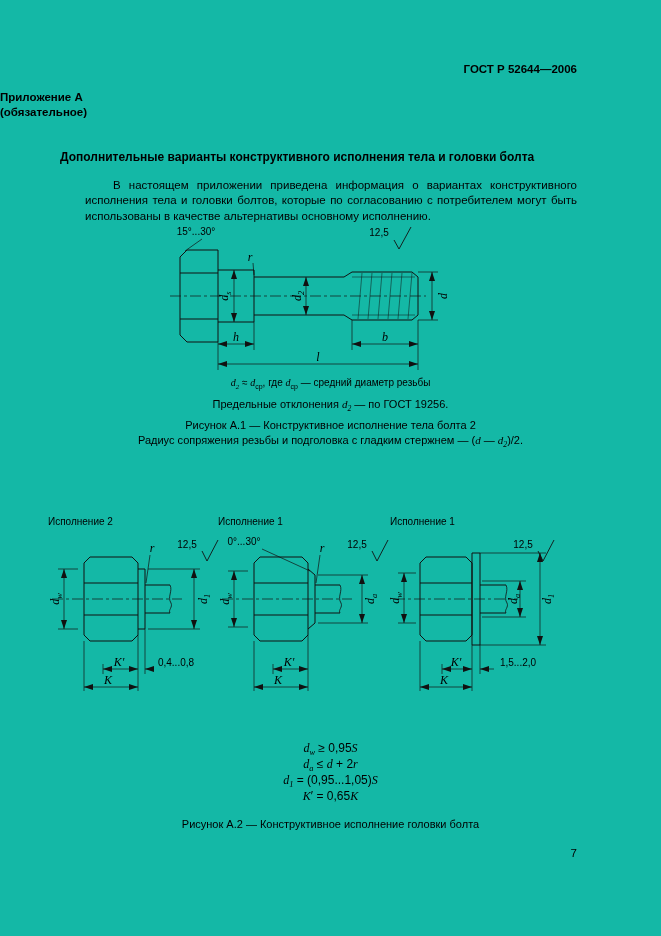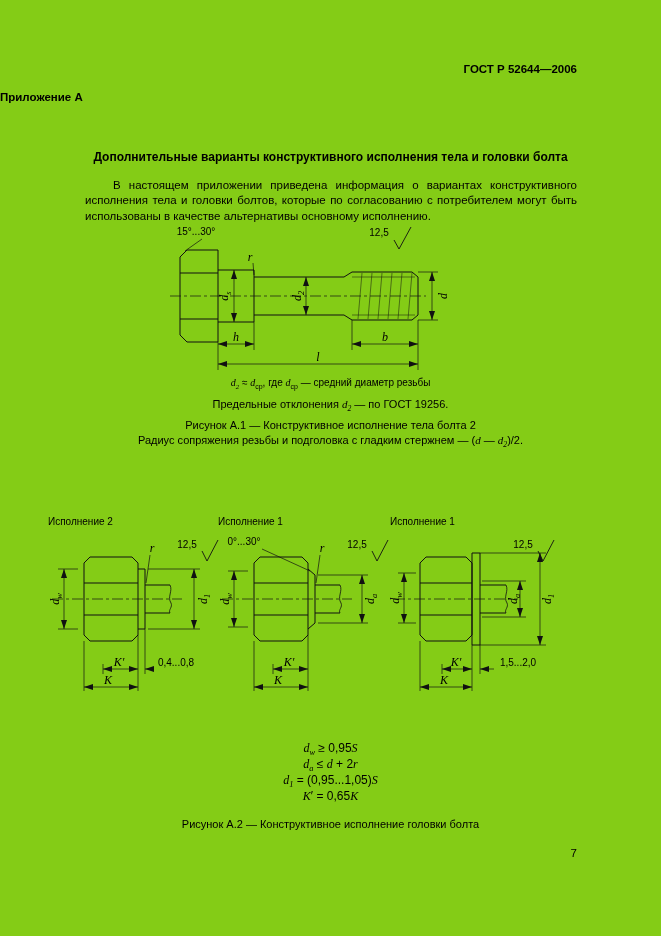--- a/index.html
+++ b/index.html
@@ -1,21 +1,21 @@
 <!DOCTYPE html>
 <html><head>
 <meta charset="utf-8">
 <style>
   html,body{margin:0;padding:0;background:#ffffff;}
-  .page{position:relative;width:661px;height:936px;background:#84cc16;color:#000;
+  .page{position:relative;width:661px;height:936px;background:#14b8a6;color:#000;
         font-family:"Liberation Sans",sans-serif;overflow:hidden;}
   .doc-header{position:absolute;top:63px;right:84px;font-size:11.5px;font-weight:bold;}
   .appendix{position:absolute;top:90px;left:0;right:0;text-align:left;
             font-size:11.5px;font-weight:bold;line-height:15px;}
-  .section-title{position:absolute;top:150px;left:60px;right:60px;text-align:center;
+  .section-title{position:absolute;top:150px;left:60px;right:60px;text-align:left;
                  font-size:12px;font-weight:bold;}
   .intro{position:absolute;top:178px;left:85px;width:492px;margin:0;font-size:11.5px;
          line-height:1.33;text-align:justify;text-indent:28px;}
   .fig{position:absolute;}
   .fig-a1{top:224px;left:166px;width:300px;height:152px;}
   .draw{position:absolute;left:0;top:0;}
   .lbl{position:absolute;transform:translate(-50%,-50%);white-space:nowrap;
        font-size:12px;line-height:1;}
   .lbl.vert{transform:translate(-50%,-50%) rotate(-90deg);}
   .var,.v{font-family:"Liberation Serif",serif;font-style:italic;}
@@ -37,20 +37,21 @@
 </style>
 </head>
 <body>
 
 <div class="page">
 
   <div class="doc-header">ГОСТ Р 52644—2006</div>
 
   <div class="appendix">
     <div>Приложение А</div>
+    <div>(обязательное)</div>
   </div>
 
   <div class="section-title">Дополнительные варианты конструктивного исполнения тела и головки болта</div>
 
   <p class="intro">В настоящем приложении приведена информация о вариантах конструктивного исполнения тела и головки болтов, которые по согласованию с потребителем могут быть использованы в качестве альтернативы основному исполнению.</p>
 
   <div class="fig fig-a1">
     <svg class="draw" width="300" height="152" viewBox="0 0 300 152">
       <defs>
         <marker id="ar1" markerWidth="10" markerHeight="8" refX="9" refY="4" orient="auto-start-reverse" markerUnits="userSpaceOnUse">

